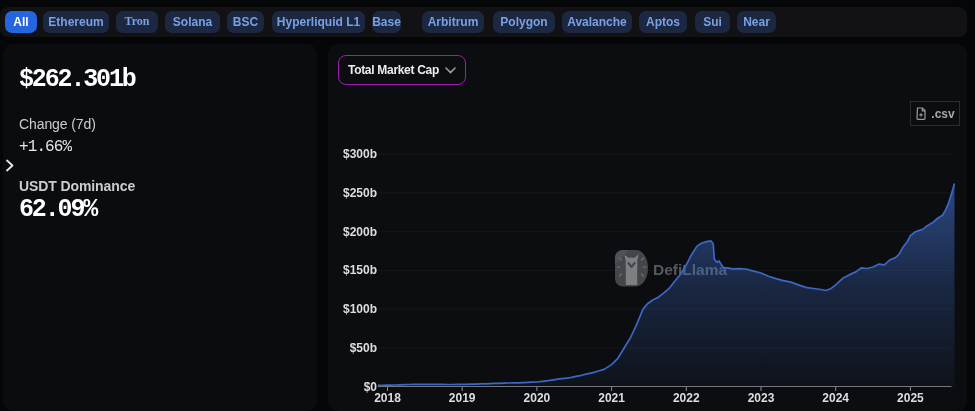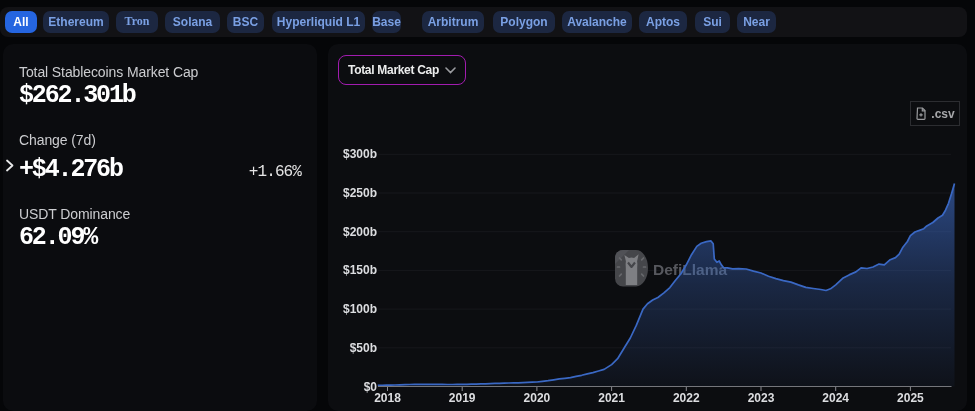--- a/index.html
+++ b/index.html
@@ -29,28 +29,26 @@
   <div class="chip" style="left:372px;width:29px;">Base</div>
   <div class="chip" style="left:422px;width:62px;">Arbitrum</div>
   <div class="chip" style="left:493px;width:62px;">Polygon</div>
   <div class="chip" style="left:562px;width:70px;">Avalanche</div>
   <div class="chip" style="left:639px;width:48px;">Aptos</div>
   <div class="chip" style="left:695px;width:35px;">Sui</div>
   <div class="chip" style="left:737px;width:39px;">Near</div>
 </div>
 
 <div class="abs" id="lcard">
-  <div class="lbl">Total Stablecoins Market Cap</div>
   <div class="val">$262.301b</div>
   <div class="lbl" style="margin-top:22px;">Change (7d)</div>
   <div style="display:flex; align-items:baseline; justify-content:space-between; margin-top:6px;">
-    <div class="val">+$4.276b</div>
     <div style="color:#e5e5e5; font-family:'Liberation Mono',monospace; font-weight:normal; font-size:16px; letter-spacing:-0.9px;">+1.66%</div>
   </div>
-  <div class="lbl" style="margin-top:22px;">USDT Dominance</div>
+  <div class="lbl" style="margin-top:22px;font-weight:bold;">USDT Dominance</div>
   <div class="val">62.09%</div>
 </div>
 <svg class="abs" style="left:4px; top:158px;" width="11" height="15" viewBox="0 0 11 15">
     <path d="M3 2.5 L8.5 7.5 L3 12.5" stroke="#e8e9ea" stroke-width="1.8" fill="none" stroke-linecap="round" stroke-linejoin="round"></path>
   </svg>
 
 <div class="abs" id="rcard">
   <div id="tmc">Total Market Cap <svg width="11" height="7" viewBox="0 0 11 7">
         <path d="M1 1 L5.5 5.5 L10 1" stroke="#9b9ca0" stroke-width="1.6" fill="none" stroke-linecap="round"></path>
       </svg></div>

